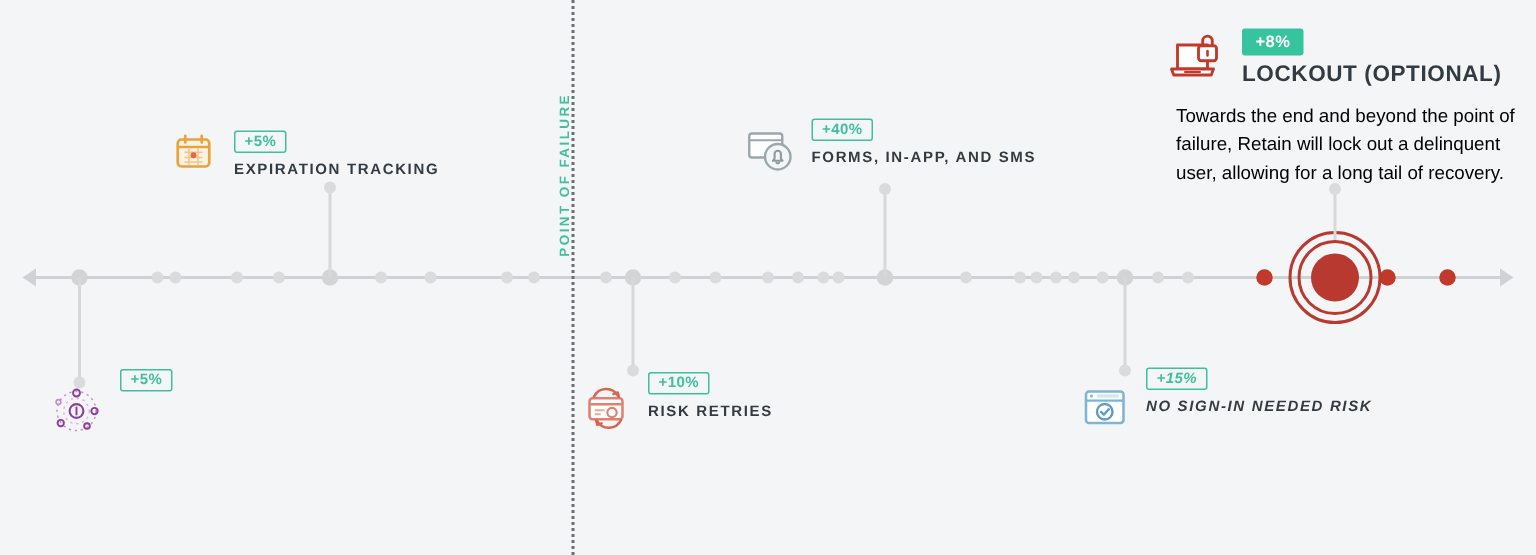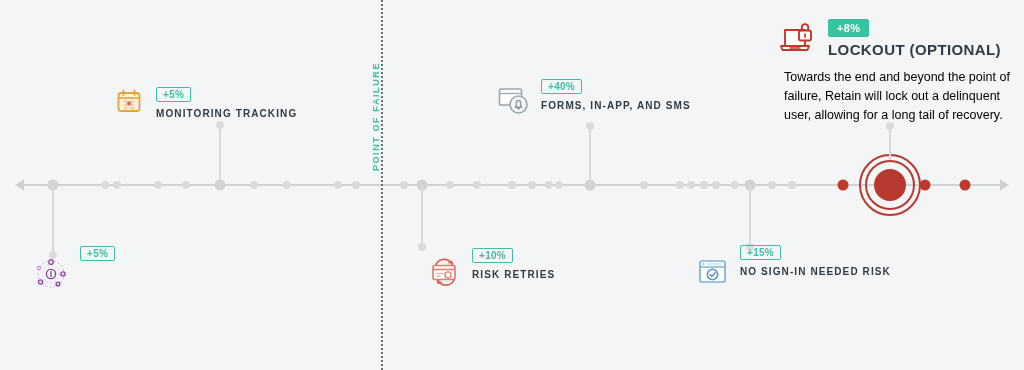--- a/index.html
+++ b/index.html
@@ -255,21 +255,21 @@
             <line x1="8" y1="18" x2="20" y2="18"></line>
             <line x1="8" y1="21" x2="20" y2="21"></line>
             <line x1="11" y1="12" x2="11" y2="23"></line>
             <line x1="17" y1="12" x2="17" y2="23"></line>
           </g>
           <circle cx="14" cy="16.5" r="2" fill="#e06b4a"></circle>
         </svg>
       </div>
       <div class="callout-text">
         <span class="badge">+5%</span>
-        <div class="heading">MONITORING TRACKING</div>
+        <div class="heading">EXPIRATION TRACKING</div>
       </div>
     </div>
   </div>
 
   <div class="callout" style="left:34px; top:243px;">
     <div class="callout-row">
       <div class="callout-icon" style="margin-top:14px;">
         <svg width="34" height="34" viewBox="0 0 34 34">
           <circle cx="17" cy="17" r="13" fill="none" stroke="#c88fd0" stroke-width="1" stroke-dasharray="1.5 2.5"></circle>
           <circle cx="17" cy="17" r="8.5" fill="none" stroke="#d9aee0" stroke-width="0.9" stroke-dasharray="1.5 2.5"></circle>
@@ -299,21 +299,21 @@
           <path d="M19.6 22.4 a1.1 1.1 0 0 0 1.9 0" fill="none" stroke="#8c9ba1" stroke-width="1.3" stroke-linecap="round"></path>
         </svg>
       </div>
       <div class="callout-text" style="margin-left:10px;">
         <span class="badge">+40%</span>
         <div class="heading">FORMS, IN-APP, AND SMS</div>
       </div>
     </div>
   </div>
 
-  <div class="callout" style="left:428px; top:245px;">
+  <div class="callout" style="left:388px; top:245px;">
     <div class="callout-row">
       <div class="callout-icon" style="margin-top:10px;">
         <svg width="32" height="32" viewBox="0 0 32 32">
           <rect x="4" y="9.5" width="22" height="14" rx="2" fill="#ffffff" stroke="#e08070" stroke-width="1.7"></rect>
           <line x1="4" y1="13.5" x2="26" y2="13.5" stroke="#e08070" stroke-width="1.6"></line>
           <line x1="7.5" y1="17.5" x2="14" y2="17.5" stroke="#e9a99c" stroke-width="1.3"></line>
           <line x1="7.5" y1="20.2" x2="11.5" y2="20.2" stroke="#e9a99c" stroke-width="1.3"></line>
           <circle cx="19" cy="19" r="3.1" fill="none" stroke="#e08070" stroke-width="1.4"></circle>
           <path d="M7 8.5 a9 9 0 0 1 16 -0.5" fill="none" stroke="#d9644f" stroke-width="1.7" stroke-linecap="round"></path>
           <path d="M23.6 8.6 l-0.8 -3 l-2.9 1.1" fill="none" stroke="#d9644f" stroke-width="1.6" stroke-linecap="round" stroke-linejoin="round"></path>
@@ -321,21 +321,21 @@
           <path d="M8.4 24.3 l0.8 3 l2.9 -1.1" fill="none" stroke="#d9644f" stroke-width="1.6" stroke-linecap="round" stroke-linejoin="round"></path>
         </svg>
       </div>
       <div class="callout-text" style="margin-left:10px;">
         <span class="badge">+10%</span>
         <div class="heading">RISK RETRIES</div>
       </div>
     </div>
   </div>
 
-  <div class="callout" style="left:696px; top:242px;">
+  <div class="callout" style="left:720px; top:242px;font-style:italic;">
     <div class="callout-row">
       <div class="callout-icon" style="margin-top:13px;">
         <svg width="30" height="28" viewBox="0 0 30 28">
           <rect x="2" y="3" width="25" height="21" rx="2" fill="#ffffff" stroke="#7eb4d4" stroke-width="1.7"></rect>
           <line x1="2" y1="9" x2="27" y2="9" stroke="#7eb4d4" stroke-width="1.5"></line>
           <circle cx="5.6" cy="6" r="1" fill="#7eb4d4"></circle>
           <rect x="9" y="4.8" width="15" height="2.4" rx="1.2" fill="#d7e8f2"></rect>
           <circle cx="14.5" cy="16.5" r="5.2" fill="none" stroke="#5e9cc2" stroke-width="1.6"></circle>
           <path d="M12.1 16.6 l1.8 1.9 l3.3 -3.7" fill="none" stroke="#5e9cc2" stroke-width="1.6" stroke-linecap="round" stroke-linejoin="round"></path>
         </svg>

